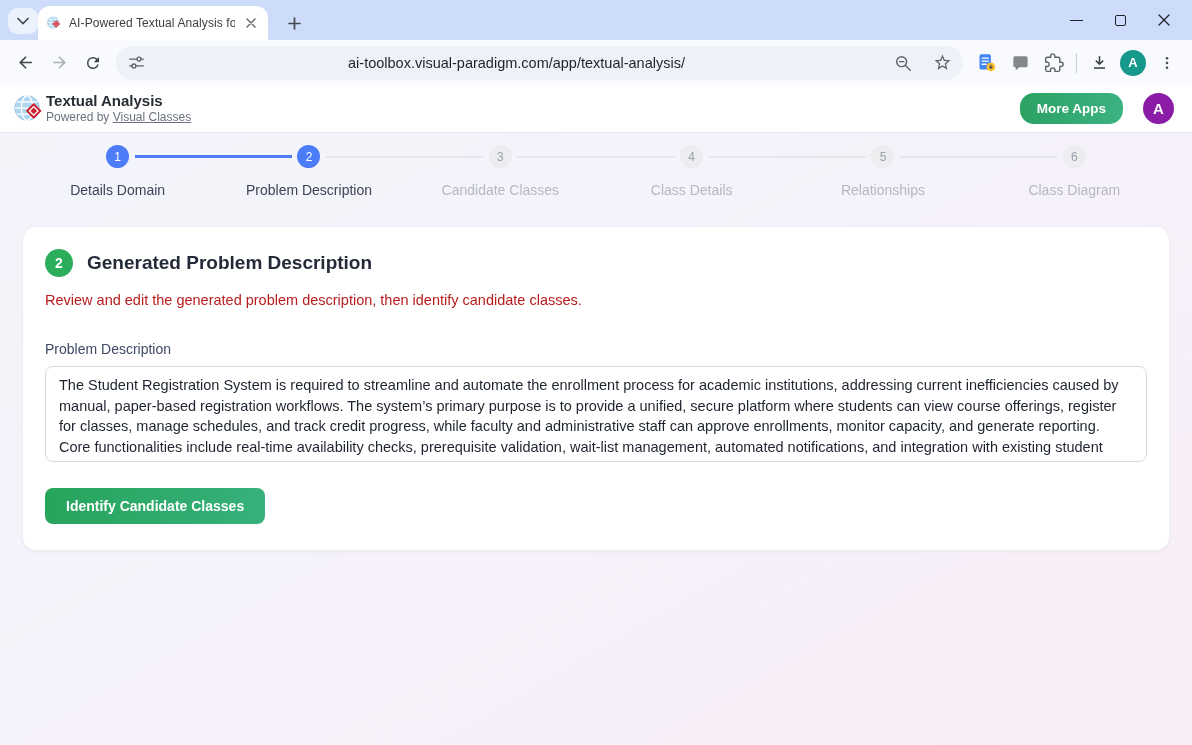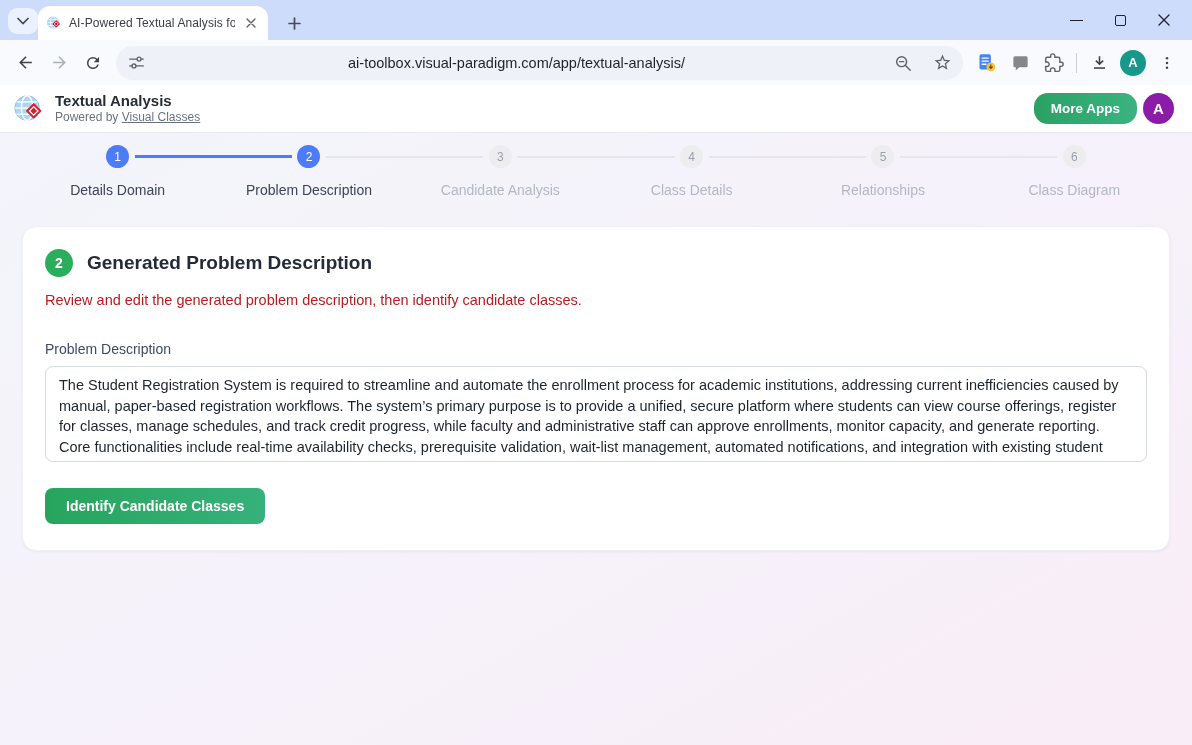--- a/index.html
+++ b/index.html
@@ -42,25 +42,25 @@
   .url-text { flex:1; font-size:14.5px; color:#1f2328; white-space:nowrap; overflow:hidden; }
   .omni-icon-btn { width:30px; height:30px; border-radius:50%; display:flex; align-items:center; justify-content:center; cursor:pointer; flex:0 0 auto; }
   .toolbar-sep { width:1px; height:20px; background:#c8cfdd; margin:0 5px; }
   .browser-avatar {
     width:26px; height:26px; border-radius:50%; background:#16988b; color:#fff;
     font-size:13px; font-weight:bold; display:flex; align-items:center; justify-content:center; cursor:pointer;
   }
 
   
   .app-header { height:48px; background:#fff; border-bottom:1px solid #e7e9ef; display:flex; align-items:center; padding:0 12px; }
-  .app-titles { margin-left:9px; line-height:1.15; }
+  .app-titles { line-height:1.15; }
   .app-name { font-size:15px; font-weight:bold; color:#272c36; }
   .powered { font-size:12px; color:#6b7280; margin-top:1px; }
   .powered a { color:#6b7280; text-decoration:underline; cursor:pointer; }
-  .header-right { margin-left:auto; display:flex; align-items:center; gap:6px; padding-right:6px; }
+  .header-right { margin-left:auto; display:flex; align-items:center; gap:20px; padding-right:6px; }
   .more-apps-btn {
     border:none; cursor:pointer; color:#fff; font-family:inherit;
     font-size:13.5px; font-weight:bold; padding:8px 17px; border-radius:14px;
     background:linear-gradient(90deg,#2ba164,#3bb381);
   }
   .header-avatar {
     width:31px; height:31px; border-radius:50%; background:#8a1ca7; color:#fff;
     font-size:15px; font-weight:bold; display:flex; align-items:center; justify-content:center; cursor:pointer;
   }
 
@@ -281,21 +281,21 @@
     <div class="step done">
       <div class="step-circle">1</div>
       <div class="step-label">Details Domain</div>
     </div>
     <div class="step active">
       <div class="step-circle">2</div>
       <div class="step-label">Problem Description</div>
     </div>
     <div class="step upcoming">
       <div class="step-circle">3</div>
-      <div class="step-label">Candidate Analysis</div>
+      <div class="step-label">Candidate Classes</div>
     </div>
     <div class="step upcoming">
       <div class="step-circle">4</div>
       <div class="step-label">Class Details</div>
     </div>
     <div class="step upcoming">
       <div class="step-circle">5</div>
       <div class="step-label">Relationships</div>
     </div>
     <div class="step upcoming">

